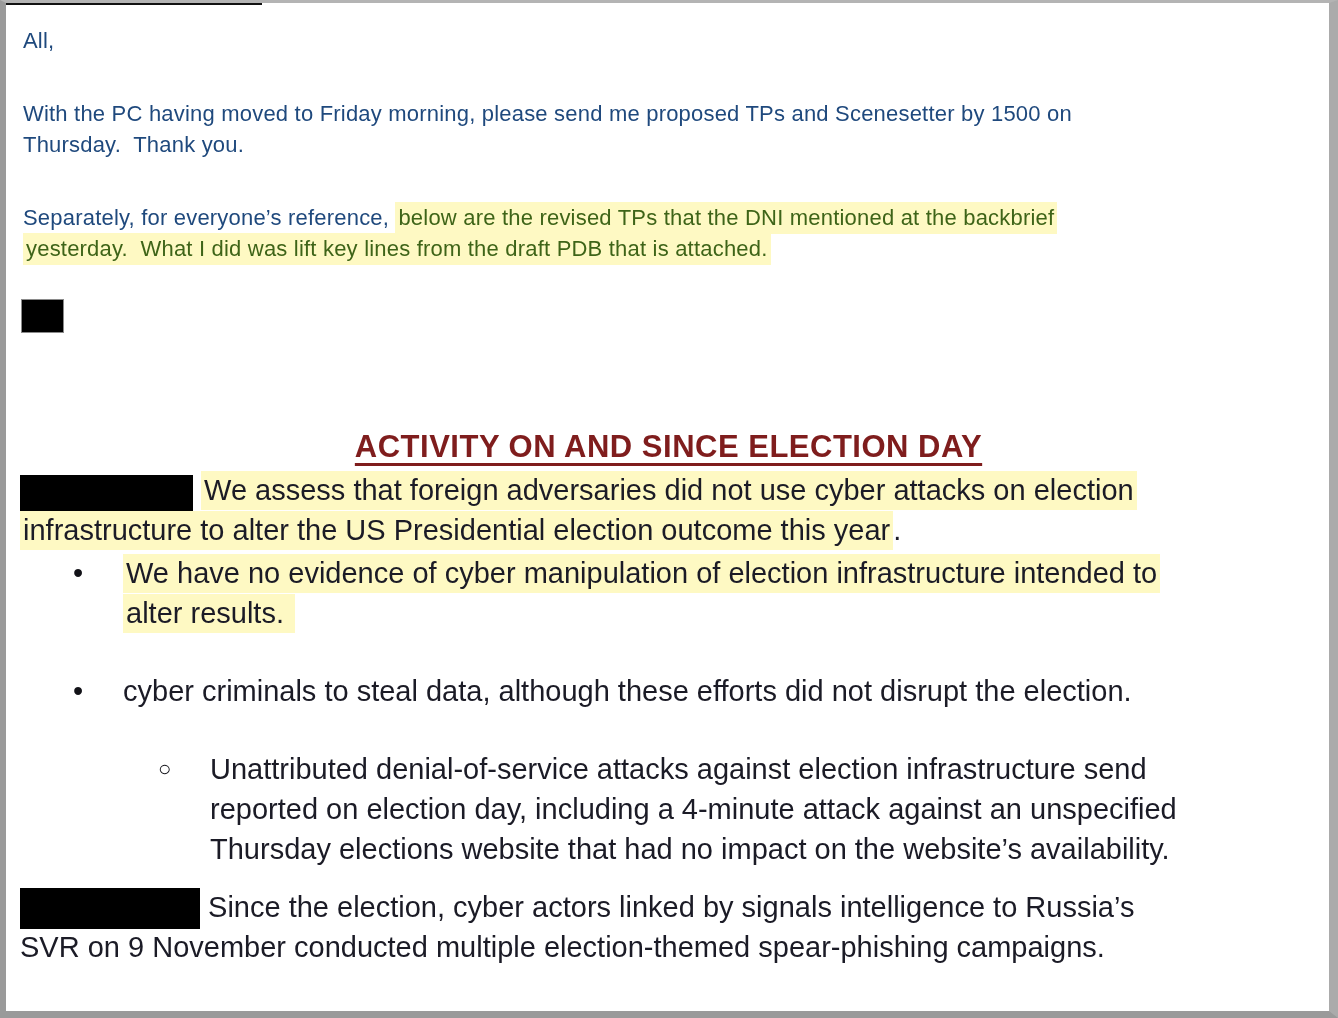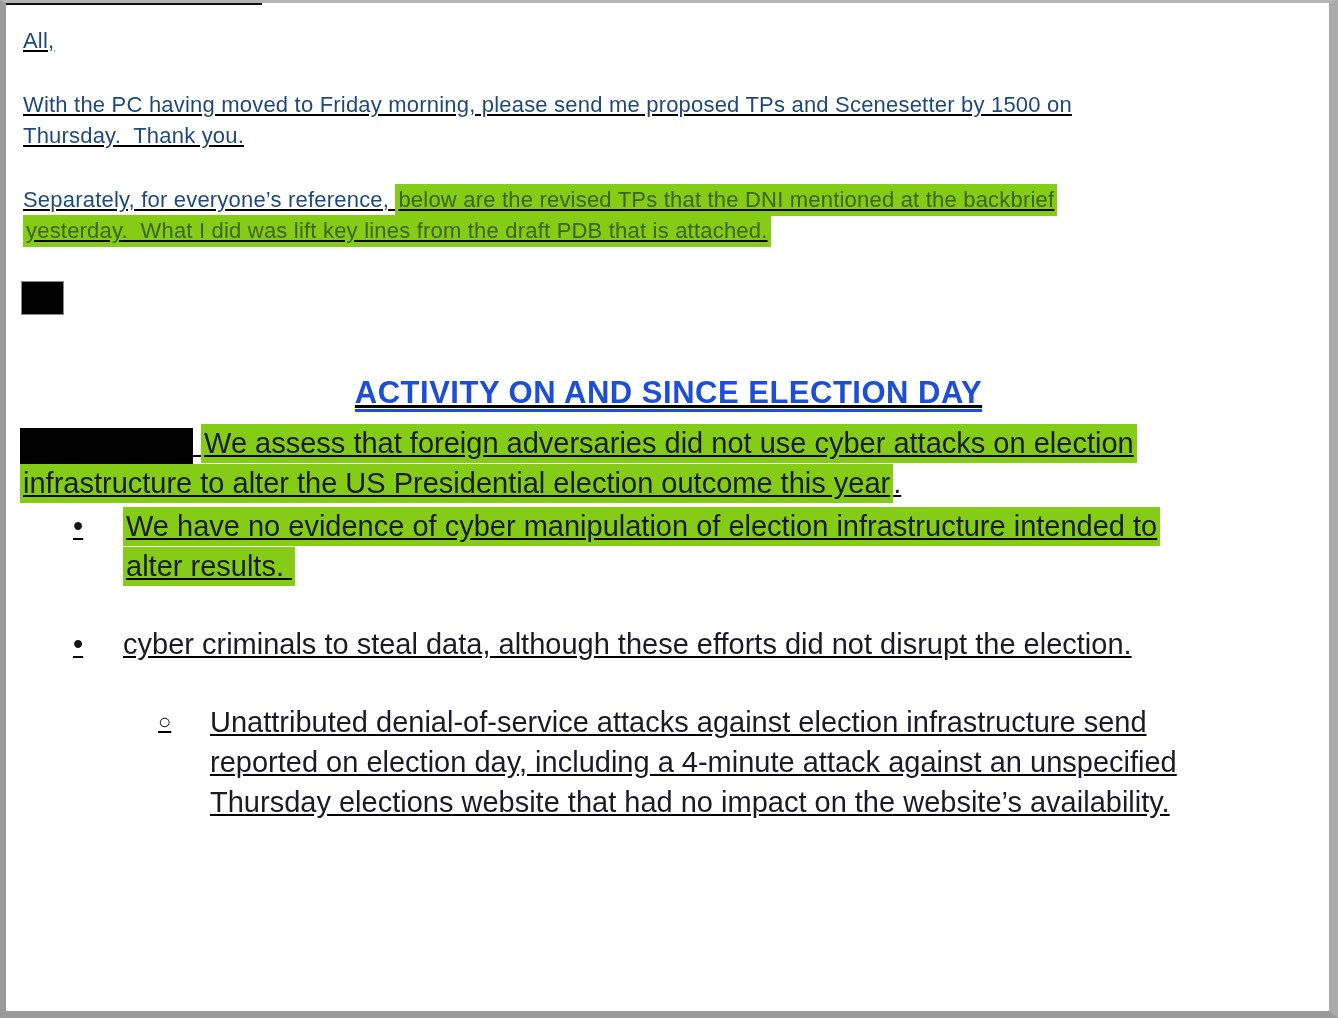--- a/index.html
+++ b/index.html
@@ -16,36 +16,35 @@
     font-family:"Liberation Sans", sans-serif;
   }
   .top-dark-strip{
     position:absolute;top:-3px;left:-6px;width:262px;height:5px;background:#111111;
   }
   .page{
     box-sizing:border-box;
     width:100%;height:100%;
     padding:22px 12px 0 12px;
     overflow:hidden;
-    text-decoration:underline;
   }
   
   .email{
     font-size:22px;
     line-height:31px;
     letter-spacing:.2px;
     color:#1F497D;
     margin-left:5px;
   }
   .email .line{white-space:pre-wrap;}
-  .email .para{margin-top:33px;}
+  .email .para{margin-top:42px;}
   .email .hl{color:#3E6418;}
   
   .hl{
-    background:#84cc16;
+    background:#fef9c3;
     padding:3px 3px 4px 3px;
   }
   
   .redaction-block{
     background:#000000;
     border:1px solid #8a8a8a;
     box-sizing:border-box;
   }
   .redaction-small{width:43px;height:34px;margin:35px 0 0 3px;}
   .redaction-inline{
@@ -56,32 +55,32 @@
   }
   
   .memo{
     font-size:29px;
     line-height:40px;
     color:#1B1B26;
     margin-left:2px;
   }
   .memo .line{white-space:pre-wrap;}
   .heading{
-    margin-top:56px;
+    margin-top:92px;
     text-align:center;
     font-weight:bold;
     font-size:31px;
     line-height:44px;
     letter-spacing:.5px;
-    color:#1d4ed8;
+    color:#7f1d1d;
     text-decoration:underline;
     text-decoration-thickness:3px;
     text-underline-offset:6px;
   }
-  .assessment1{margin-top:8px;}
+  .assessment1{margin-top:1px;}
   .assessment2{margin-top:18px;}
   .bullet{display:flex;align-items:flex-start;}
   .bullet.level1{padding-left:53px;margin-top:38px;}
   .bullet.level1.first{margin-top:3px;}
   .bullet.level2{padding-left:138px;margin-top:38px;}
   .bullet .marker{flex:none;width:50px;color:#121218;}
   .bullet.level2 .marker{width:52px;font-size:22px;line-height:40px;}
   .bullet .btext{flex:1 1 auto;}
 </style>
 </head>
@@ -130,16 +129,20 @@
           <div class="bullet level2">
             <span class="marker">○</span>
             <div class="btext">
               <div class="line"><span>Unattributed denial-of-service attacks against election infrastructure send</span></div>
               <div class="line"><span>reported on election day, including a 4-minute attack against an unspecified</span></div>
               <div class="line"><span>Thursday elections website that had no impact on the website’s availability.</span></div>
             </div>
           </div>
         </div>
 
+      <div class="assessment2">
+          <div class="line"><span class="redaction-inline" style="width: 180px; height: 41px;"></span> <span>Since the election, cyber actors linked by signals intelligence to Russia’s</span></div>
+          <div class="line"><span>SVR on 9 November conducted multiple election-themed spear-phishing campaigns.</span></div>
+        </div>
     </div>
 
   </div>
 </div>
 
 </body></html>

